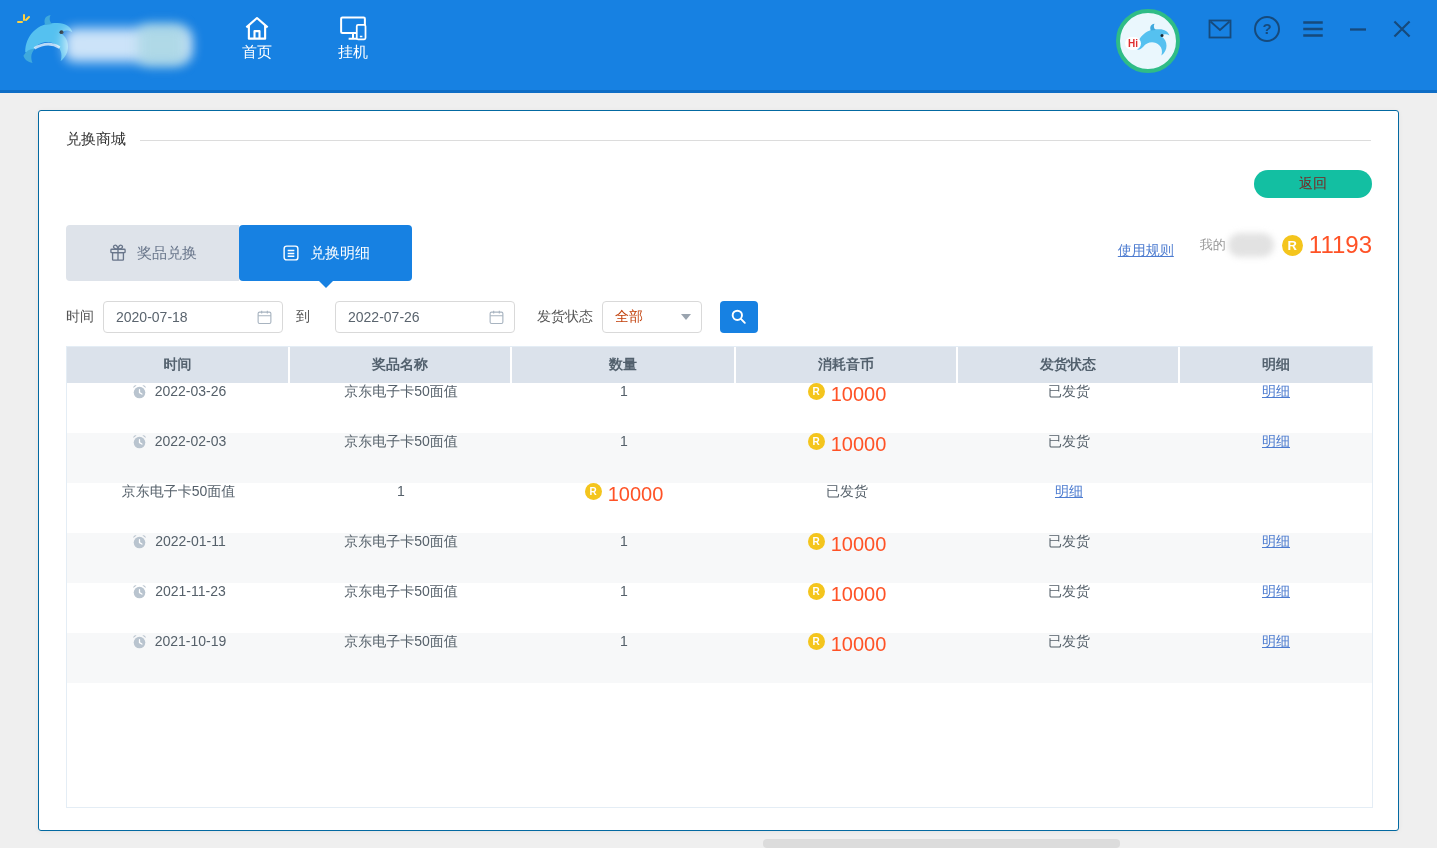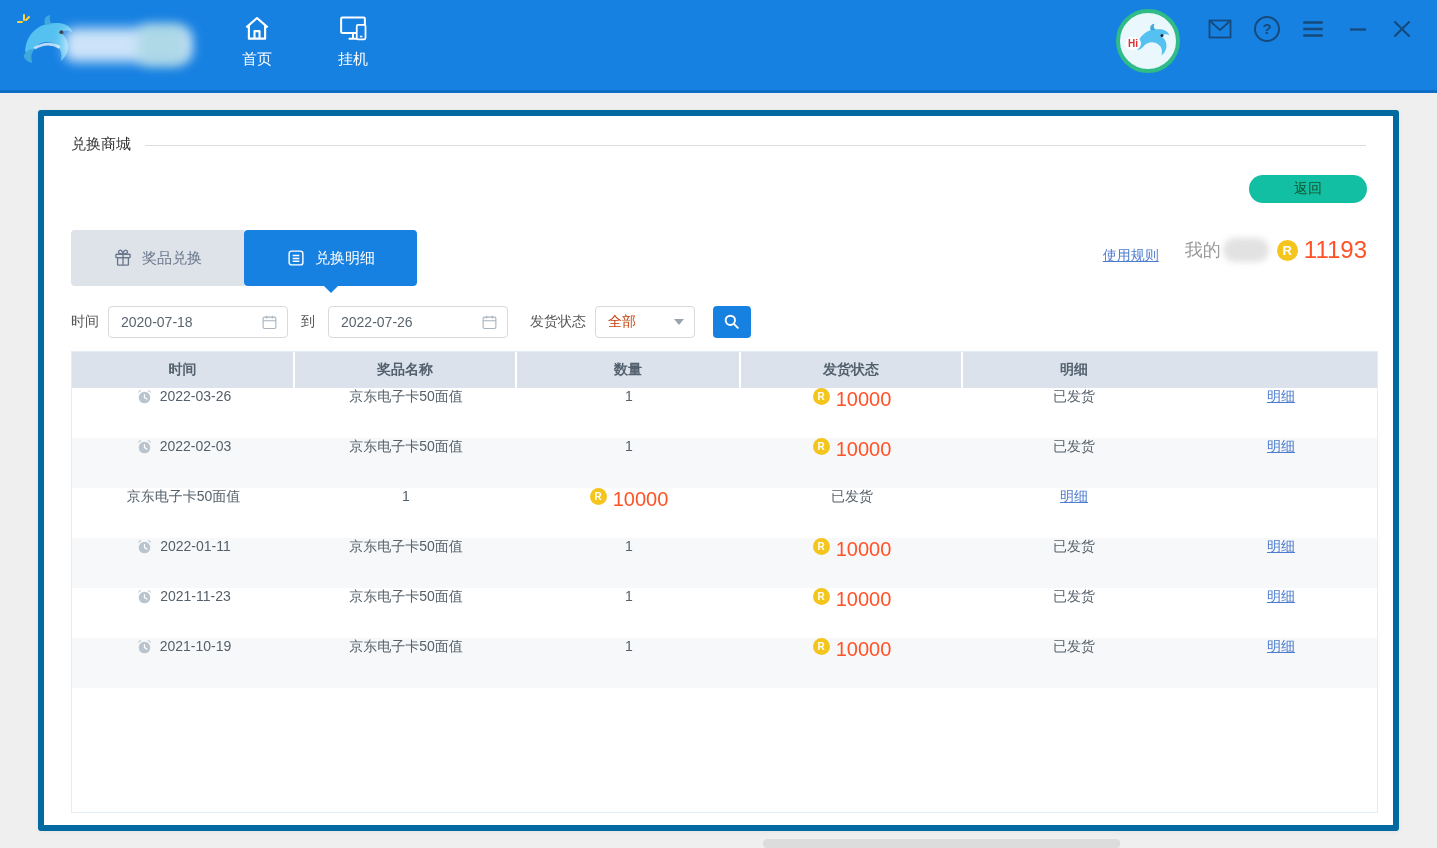--- a/index.html
+++ b/index.html
@@ -9,49 +9,49 @@
   .titlebar{position:absolute;left:0;top:0;width:100%;height:90px;background:#1781e2;
             border-bottom:3px solid #0e6dc6;box-sizing:content-box;}
   .logo{position:absolute;left:16px;top:10px;width:215px;height:70px;}
   .logo svg{position:absolute;left:0;top:4px;}
   .blur-blob{position:absolute;border-radius:10px;}
   .blob1{left:48px;top:18px;width:128px;height:34px;background:rgba(255,255,255,.78);filter:blur(6px);}
   .blob2{left:122px;top:14px;width:48px;height:42px;background:rgba(170,215,228,.85);filter:blur(6px);}
   .sparkle{position:absolute;left:130px;top:4px;}
   .nav{position:absolute;left:226px;top:13px;display:flex;gap:34px;}
   .nav-item{width:62px;display:flex;flex-direction:column;align-items:center;color:#fff;cursor:pointer;}
-  .nav-item .lbl{font-size:15px;margin-top:7px;}
+  .nav-item .lbl{font-size:15px;margin-top:0;}
   .avatar{position:absolute;right:257px;top:9px;width:64px;height:64px;border-radius:50%;
           background:#eaf7fd;border:4px solid #2fbc86;box-sizing:border-box;overflow:hidden;cursor:pointer;}
   .avatar svg{position:absolute;left:12px;top:10px;}
   .avatar .hi{position:absolute;left:5px;top:24px;background:#fff;border-radius:7px;
               color:#e02f2f;font-size:10px;font-weight:bold;padding:1px 3px;}
   .win-icons{position:absolute;right:22px;top:16px;display:flex;align-items:center;gap:19px;color:#164a7c;}
   .win-icons .ic{cursor:pointer;display:flex;align-items:center;justify-content:center;}
   .help-circle{width:22px;height:22px;border:2px solid #164a7c;border-radius:50%;
                font-size:15px;font-weight:bold;line-height:22px;text-align:center;}
   
   .panel{position:absolute;left:38px;top:110px;width:1361px;height:721px;background:#fff;
-         border:6px solid #0369a1;border-radius:3px;box-shadow:0 1px 5px rgba(0,0,0,.05);box-sizing:border-box;}
+         border:1px solid #0369a1;border-radius:3px;box-shadow:0 1px 5px rgba(0,0,0,.05);box-sizing:border-box;}
   .section-head{position:absolute;left:27px;right:27px;top:18px;height:20px;display:flex;align-items:center;}
   .section-title{font-size:15px;color:#333;}
   .section-divider{flex:1;height:1px;background:#dcdcdc;margin-left:14px;margin-top:2px;}
   .back-btn{position:absolute;right:26px;top:59px;width:118px;height:28px;border-radius:14px;
-            background:#13bfa2;color:#14532d;font-size:14px;display:flex;align-items:center;
+            background:#13bfa2;color:#7f1d1d;font-size:14px;display:flex;align-items:center;
             justify-content:center;cursor:pointer;}
   .tabs{position:absolute;left:27px;top:114px;display:flex;}
   .tab{width:173px;height:56px;display:flex;align-items:center;justify-content:center;gap:9px;
        font-size:15px;cursor:pointer;}
   .tab-inactive{background:#dee3ea;color:#68758a;border-radius:4px 0 0 4px;}
   .tab-active{background:#1781e2;color:#fff;border-radius:4px;position:relative;}
   .tab-active::after{content:"";position:absolute;left:50%;top:100%;transform:translateX(-50%);
        border:7px solid transparent;border-top:7px solid #1781e2;border-bottom:none;}
   .meta{position:absolute;right:26px;top:118px;height:32px;display:flex;align-items:center;}
   .rules-link{font-size:14px;color:#4d7cd0;text-decoration:underline;cursor:pointer;margin-right:26px;margin-top:12px;}
-  .balance-prefix{font-size:18px;color:#999;}
+  .balance-prefix{font-size:13px;color:#999;}
   .name-blob{width:46px;height:24px;border-radius:12px;background:rgba(224,224,224,.95);
              filter:blur(3px);margin:0 8px 0 2px;}
   .balance-value{font-size:24px;color:#ff5226;margin-left:6px;}
   .coin{display:inline-flex;align-items:center;justify-content:center;border-radius:50%;
         background:#f4c51d;color:#fff;font-weight:700;flex:none;}
   .coin-lg{width:21px;height:21px;font-size:13px;}
   .coin-sm{width:17px;height:17px;font-size:10px;}
   
   .filters{position:absolute;left:27px;top:190px;height:32px;display:flex;align-items:center;
            font-size:14px;color:#555;}
@@ -203,21 +203,21 @@
       <div class="date-box">
         <input type="text" value="2020-07-18" style="">
         <span class="cal">
           <svg width="17" height="17" viewBox="0 0 24 24">
               <rect x="3" y="4.5" width="18" height="16" rx="2" stroke="#a8b4c0" stroke-width="1.6" fill="none"></rect>
               <path d="M3 9.5 H21 M8 2.5 V6.5 M16 2.5 V6.5" stroke="#a8b4c0" stroke-width="1.6" fill="none"></path>
             </svg>
         </span>
       </div>
       <span class="to-label">到</span>
-      <div class="date-box" style="margin-left:0;">
+      <div class="date-box" style="margin-left:12px;">
         <input type="text" value="2022-07-26" style="">
         <span class="cal">
           <svg width="17" height="17" viewBox="0 0 24 24">
               <rect x="3" y="4.5" width="18" height="16" rx="2" stroke="#a8b4c0" stroke-width="1.6" fill="none"></rect>
               <path d="M3 9.5 H21 M8 2.5 V6.5 M16 2.5 V6.5" stroke="#a8b4c0" stroke-width="1.6" fill="none"></path>
             </svg>
         </span>
       </div>
       <span class="f-label status-label">发货状态</span>
       <div class="select-box">
@@ -230,20 +230,21 @@
           <path d="M14.3 14.3 L19 19" stroke="#fff" stroke-width="2.3" stroke-linecap="round"></path>
         </svg>
       </div>
     </div>
 
     <div class="table">
       <div class="t-head">
         <div class="hc">时间</div>
         <div class="hc">奖品名称</div>
         <div class="hc">数量</div>
+        <div class="hc">消耗音币</div>
         <div class="hc">发货状态</div>
         <div class="hc">明细</div>
       </div>
       <div>
   <div class="t-row">
     <div class="tc">
       <svg width="17" height="17" viewBox="0 0 24 24">
         <path d="M3.2 7 C3.2 4.4 5.2 2.8 7.8 3.4 Z" fill="#b9c4cf"></path>
         <path d="M20.8 7 C20.8 4.4 18.8 2.8 16.2 3.4 Z" fill="#b9c4cf"></path>
         <circle cx="12" cy="13.5" r="8.2" fill="#b9c4cf"></circle>

